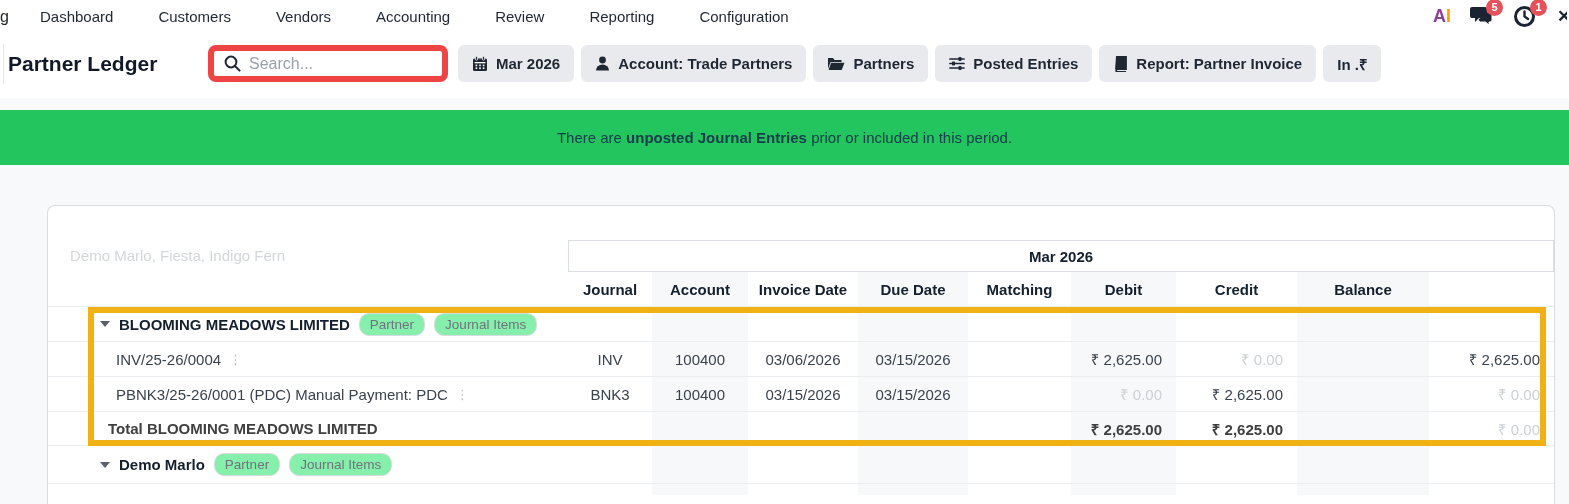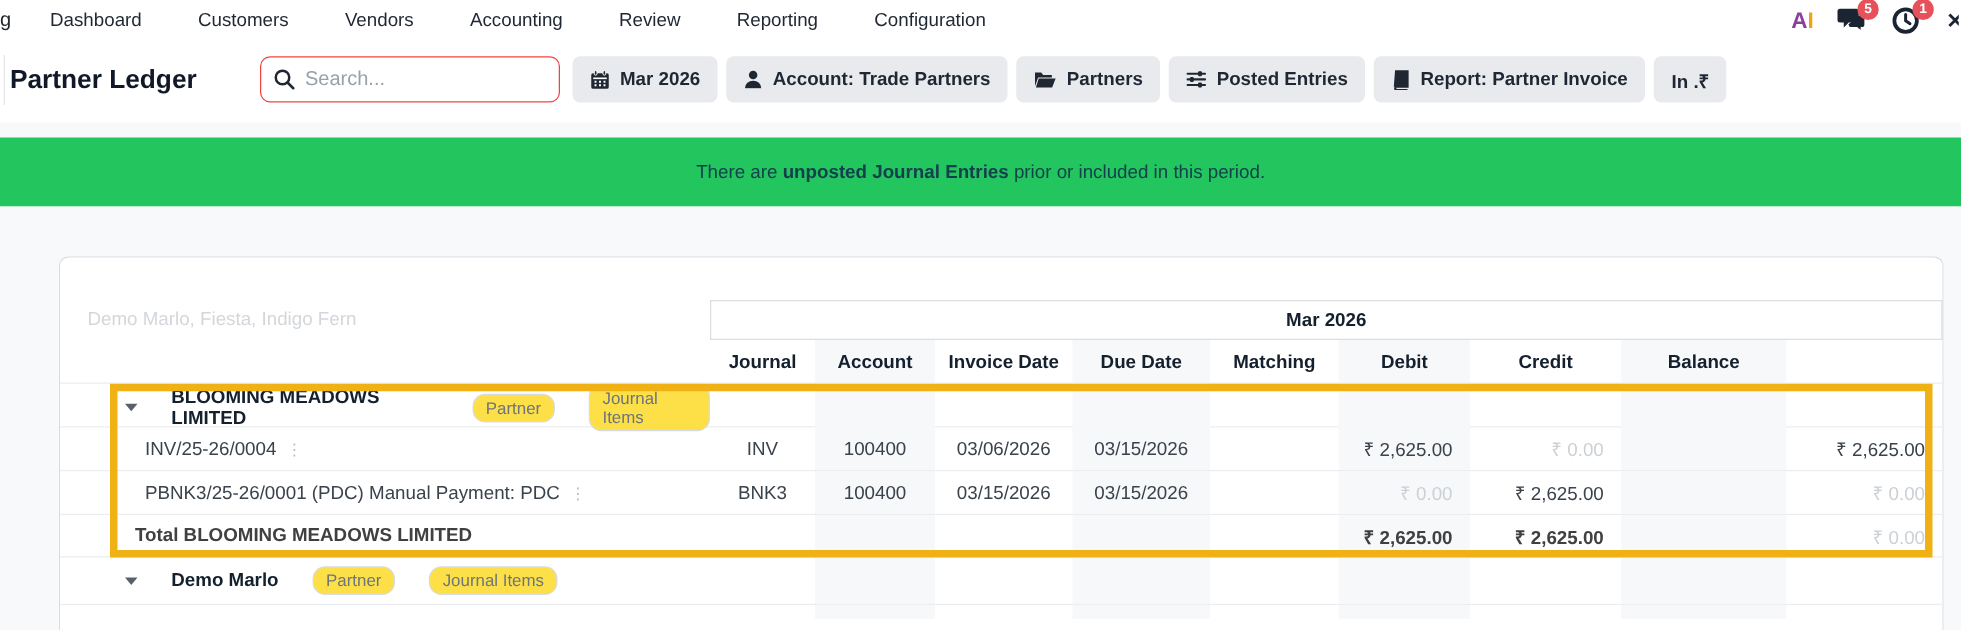--- a/index.html
+++ b/index.html
@@ -16,21 +16,21 @@
   .ai-a { color:#8d3f9e; } .ai-i { color:#f2a30f; }
   .icon-wrap { position:relative; width:26px; height:24px; cursor:pointer; }
   .badge { position:absolute; top:-6px; right:-8px; background:#e7515a; color:#fff; font-size:11px; font-weight:700;
     min-width:17px; height:17px; border-radius:9px; display:flex; align-items:center; justify-content:center; padding:0 4px; }
   .edge-cut { width:10px; overflow:hidden; font-size:17px; font-weight:700; color:#1a2433; }
 
   
   .control { background:#fff; display:flex; align-items:center; padding:12px 0 16px 8px; gap:0; }
   .title-divider { width:1px; height:40px; background:#e3e6e9; margin-right:4px; position:absolute; left:3px; }
   .page-title { font-size:21px; color:#111827; margin-right:0; white-space:nowrap; width:200px; }
-  .search-box { width:240px; height:37px; border:1px solid #ef4444; border-radius:8px; display:flex; align-items:center;
+  .search-box { width:240px; height:37px; border:6px solid #ef4444; border-radius:8px; display:flex; align-items:center;
     padding:0 10px; gap:8px; background:#fff; }
   .search-box input { border:none; outline:none; font-size:16px; color:#23282e; width:170px; font-family:inherit; }
   .search-box input::placeholder { color:#98a1ab; }
   .filters { display:flex; gap:7px; margin-left:10px; }
   .fbtn { height:37px; background:#e8eaed; border:none; border-radius:6px; display:flex; align-items:center; gap:8px;
     padding:0 14px; font-size:15px; font-weight:700; color:#1f2733; cursor:pointer; white-space:nowrap; font-family:inherit; }
   .fbtn svg { flex:0 0 auto; }
 
   
   .alert { margin-top:12px; background:#22c55e; height:55px; display:flex; align-items:center; justify-content:center;
@@ -55,24 +55,24 @@
   .cols-row > div { text-align:center; }
 
   .groups-wrap { position:relative; }
   .trow { height:35px; border-top:1px solid #ebedf0; font-size:15px; color:#3a424c; }
   .trow > div { text-align:center; }
   .cell-name { text-align:left !important; display:flex; align-items:center; }
   .num { text-align:right !important; padding-right:14px; white-space:nowrap; }
   .muted { color:#ccd1d6; }
   .bold { font-weight:700; color:#404040; }
 
-  .group-head .cell-name { padding-left:52px; gap:27px; cursor:pointer; }
+  .group-head .cell-name { padding-left:52px; gap:9px; cursor:pointer; }
   .caret { width:0; height:0; border-left:5px solid transparent; border-right:5px solid transparent; border-top:6px solid #5a6069; }
   .gname { font-weight:700; color:#14202e; font-size:15px; }
-  .pill { border:1px solid #d8dce0; border-radius:10px; padding:3px 10px; font-size:13.5px; color:#6d747c; background:#fde047; cursor:pointer; }
+  .pill { border:1px solid #d8dce0; border-radius:10px; padding:3px 10px; font-size:13.5px; color:#6d747c; background:#86efac; cursor:pointer; }
 
   .data-row .cell-name { padding-left:68px; gap:8px; cursor:pointer; }
   .dots { color:#b7bdc4; font-size:13px; cursor:pointer; }
   .total-row .cell-name { padding-left:60px; }
   .total-row { height:34px; }
   .partial-row { height:12px; border-top:1px solid #ebedf0; }
 
   .highlight-overlay { position:absolute; left:40px; right:8px; top:1px; height:139px;
     border:6px solid #f0b114; pointer-events:none; z-index:5; }
 </style>

